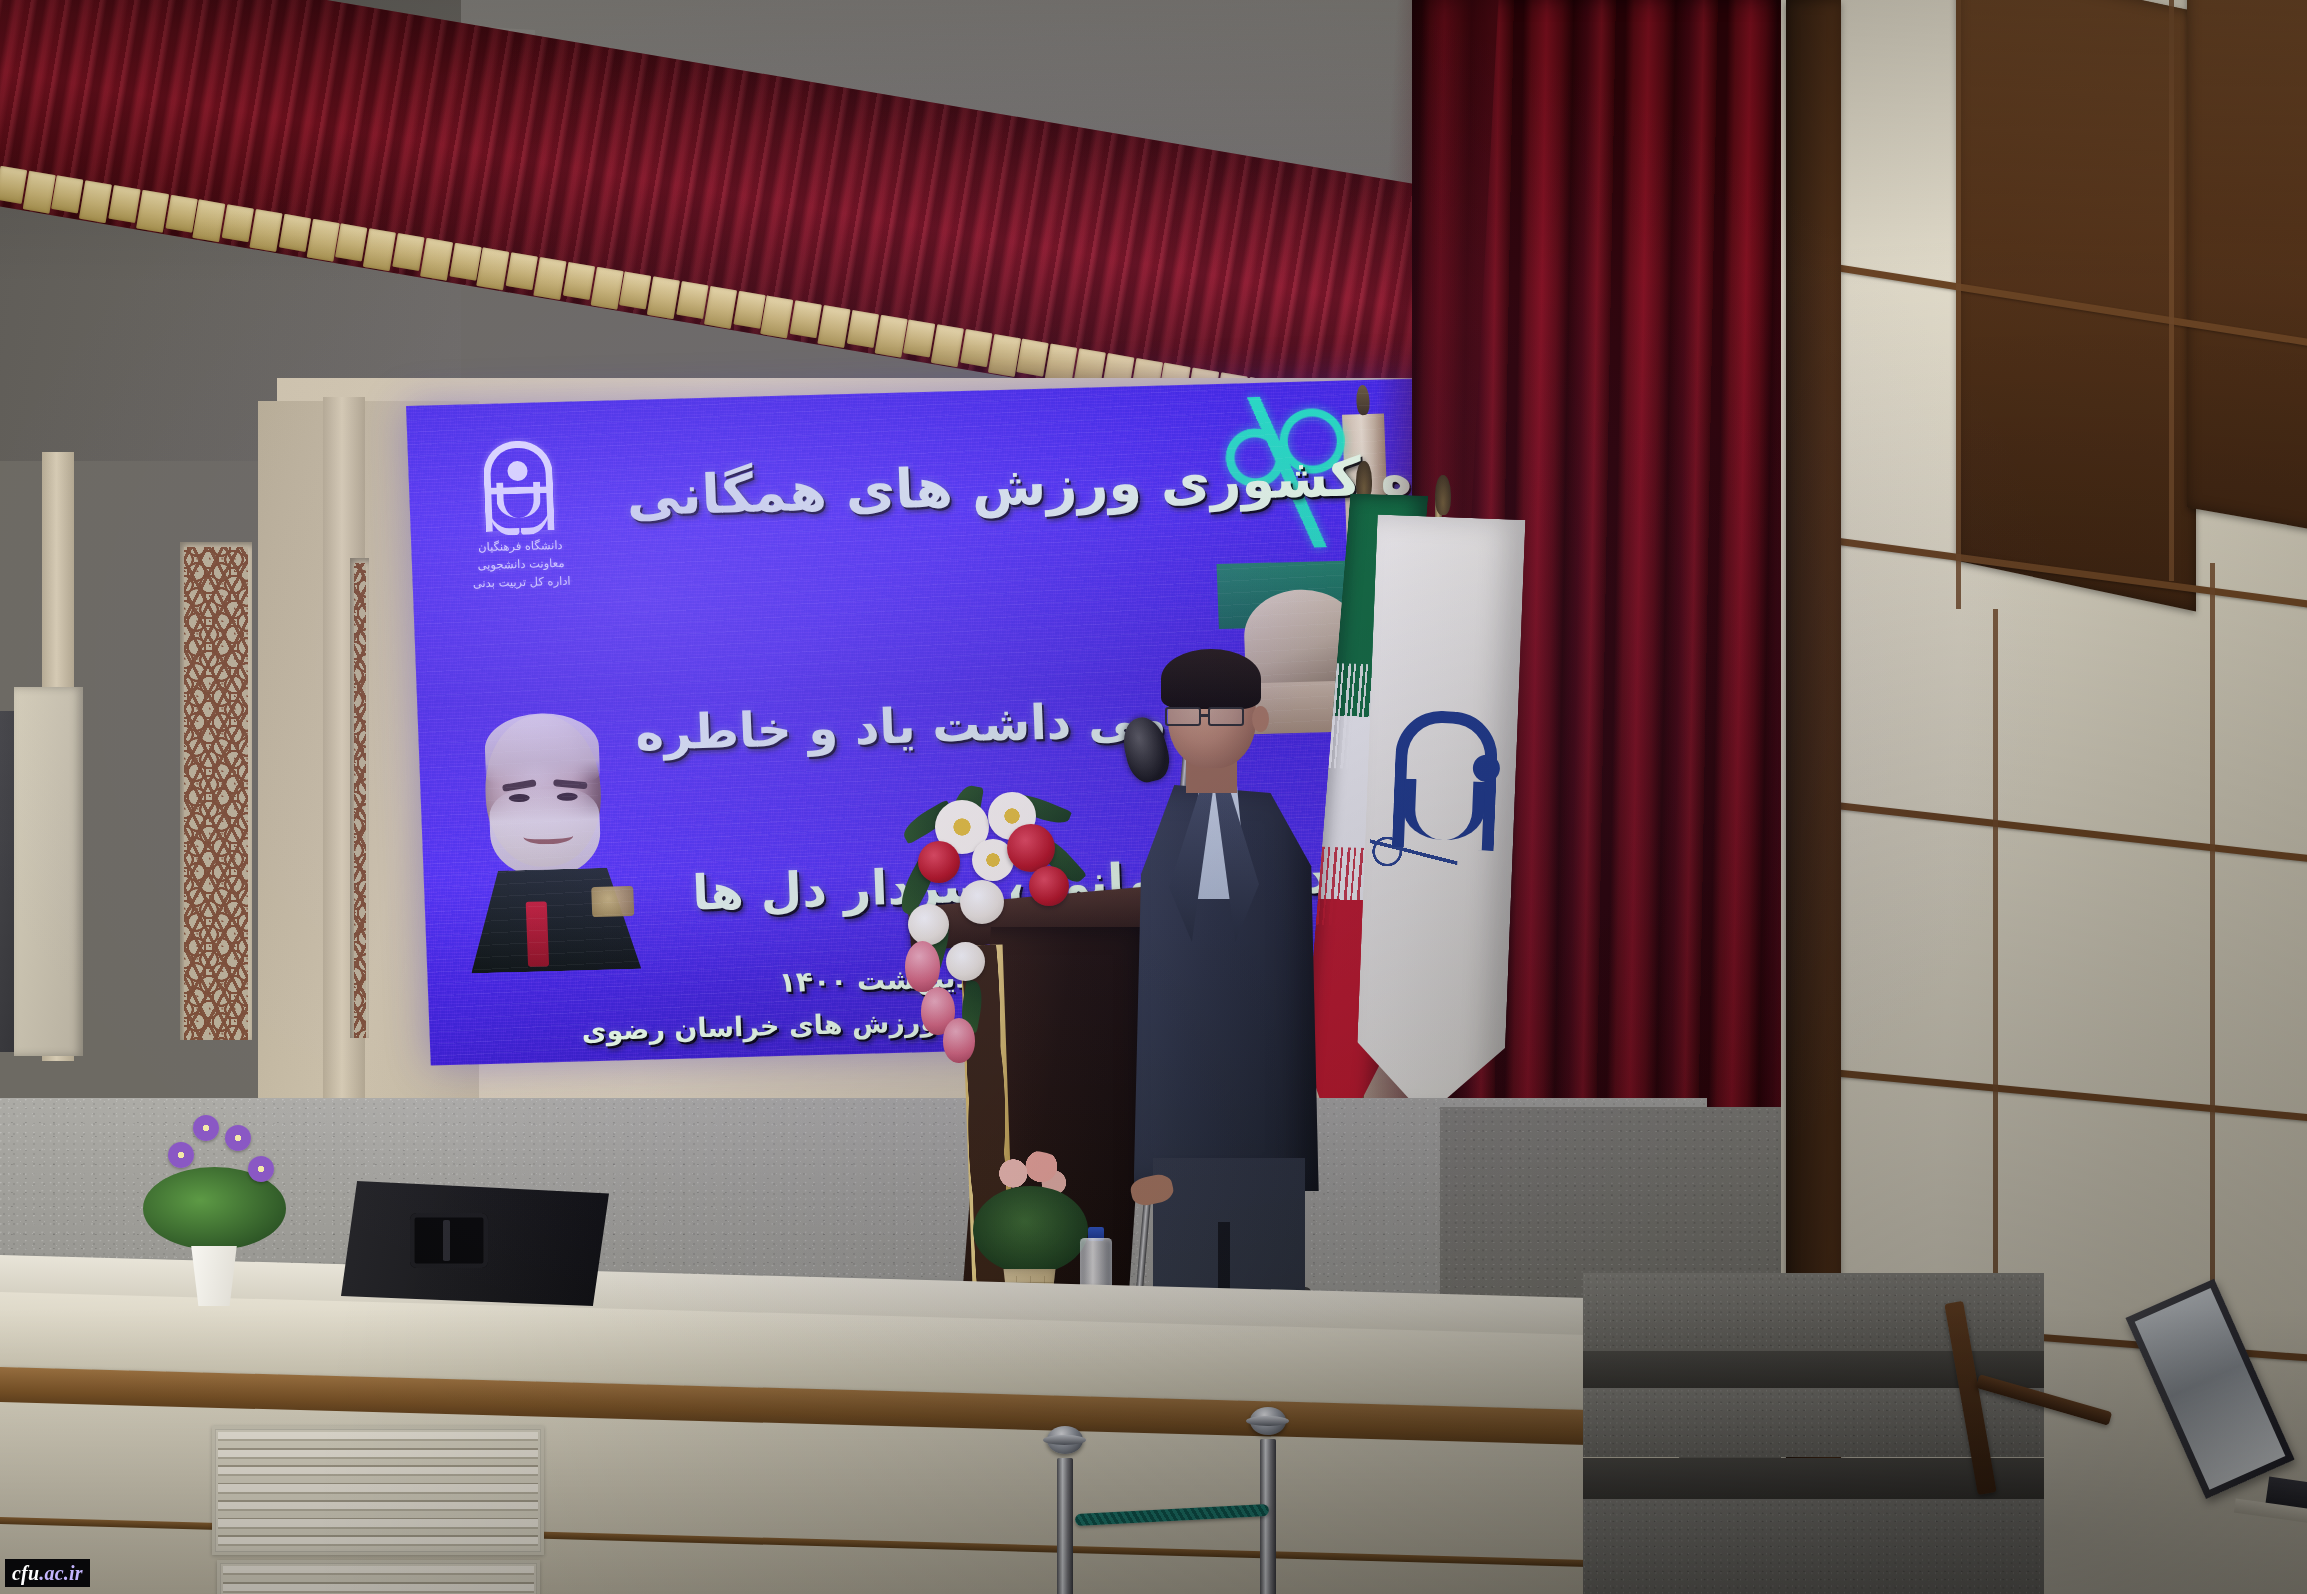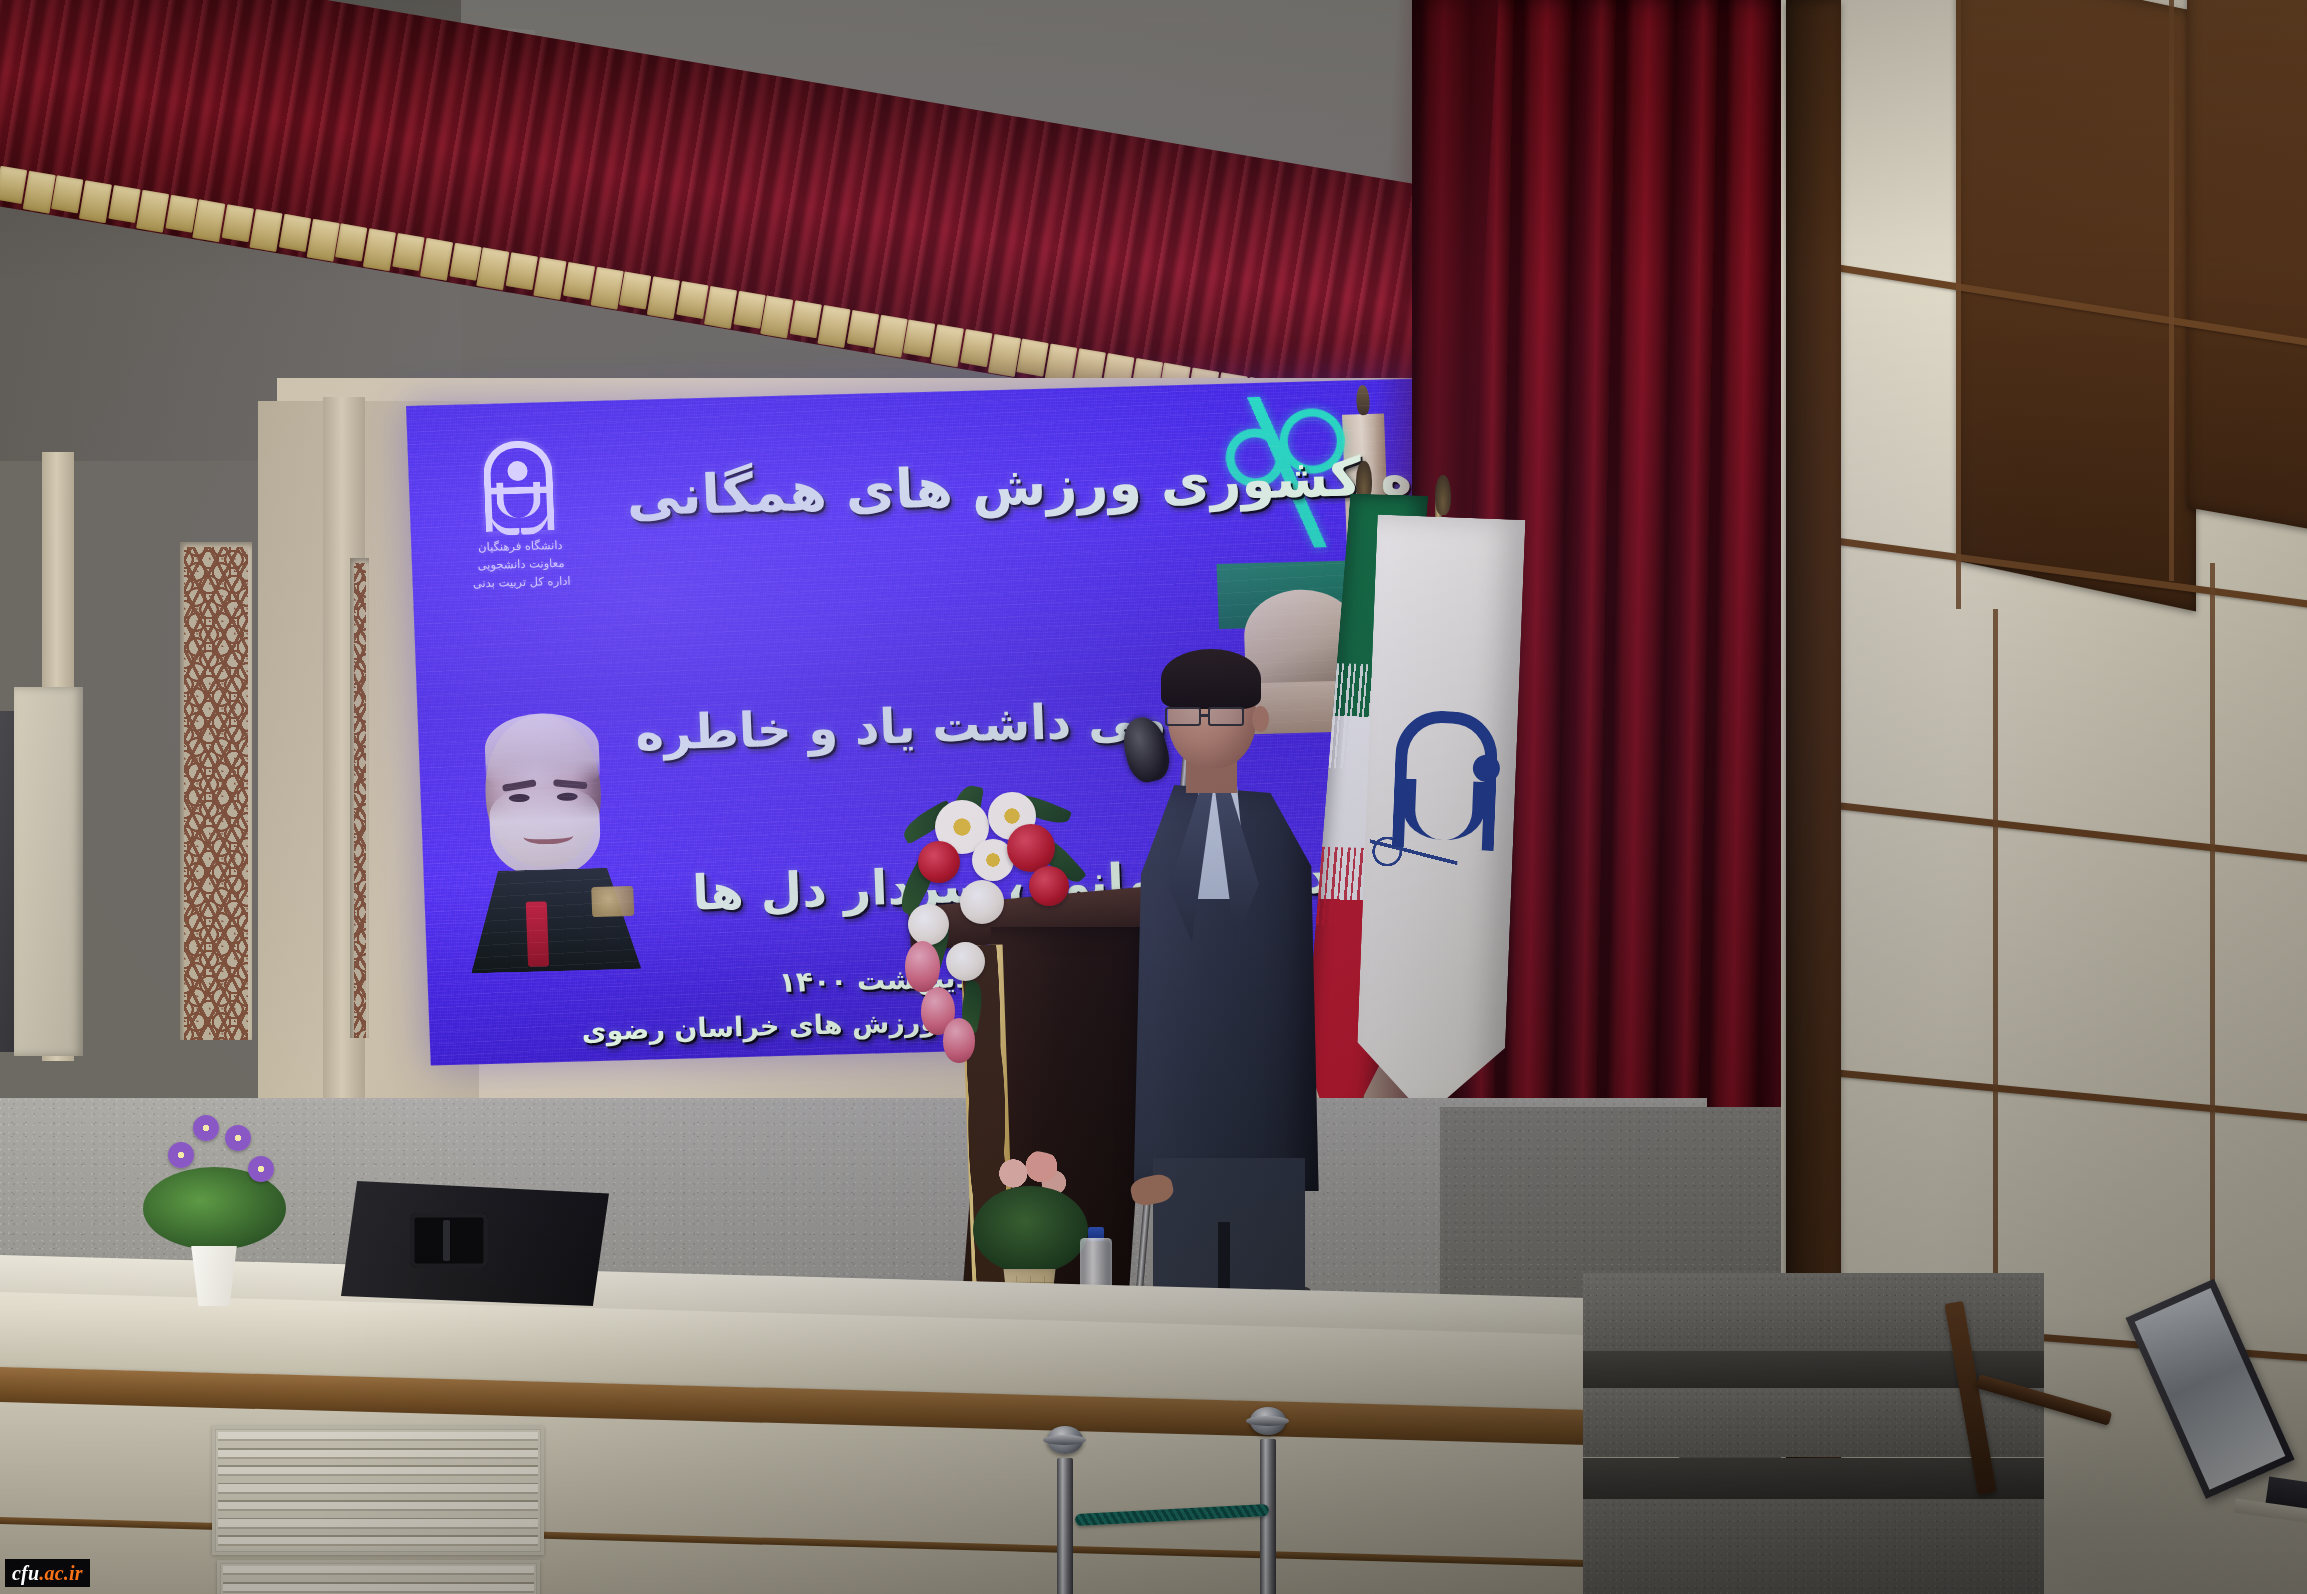--- a/index.html
+++ b/index.html
@@ -786,21 +786,21 @@
   }
 
   
   .watermark{
     position:absolute; left:4.6px; bottom:8.3px;
     background:#08080a; padding:3.7px 7.4px;
     font-family:"Liberation Serif", serif; font-weight:bold; font-style:italic;
     font-size:20px; letter-spacing:0.2px; line-height:1;
   }
   .watermark .w1{ color:#ffffff; }
-  .watermark .w2{ color:#f97316; }
+  .watermark .w2{ color:#c4b5fd; }
 
   
   .grade{
     position:absolute; inset:0; pointer-events:none;
     background:
       radial-gradient(ellipse at 42% 42%, rgba(120,110,255,.10), transparent 55%),
       radial-gradient(ellipse at 86% 96%, rgba(0,0,0,.40), transparent 60%),
       linear-gradient(180deg, rgba(0,0,0,.20), transparent 18%, transparent 82%, rgba(0,0,0,.26));
   }
 </style>

